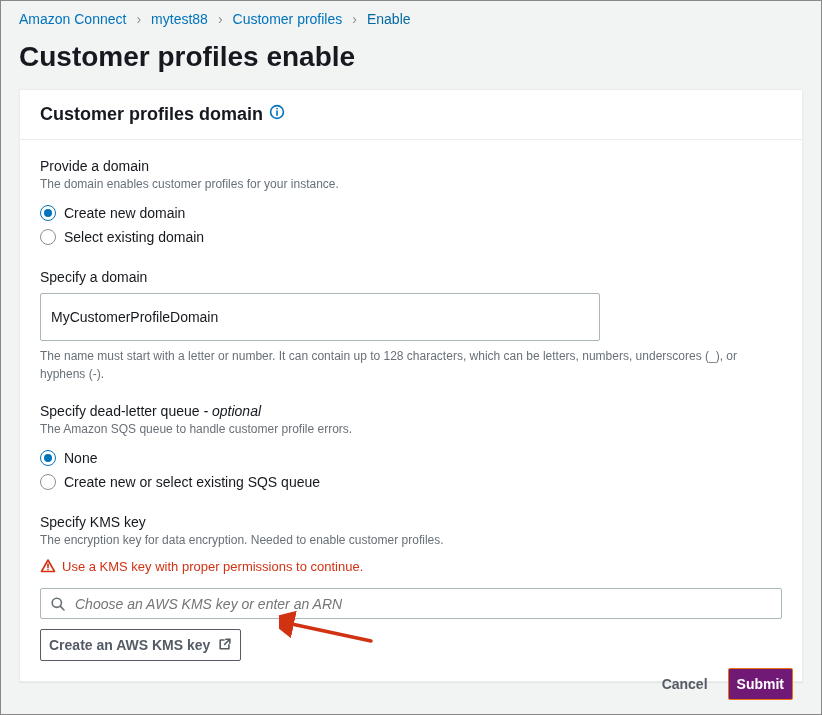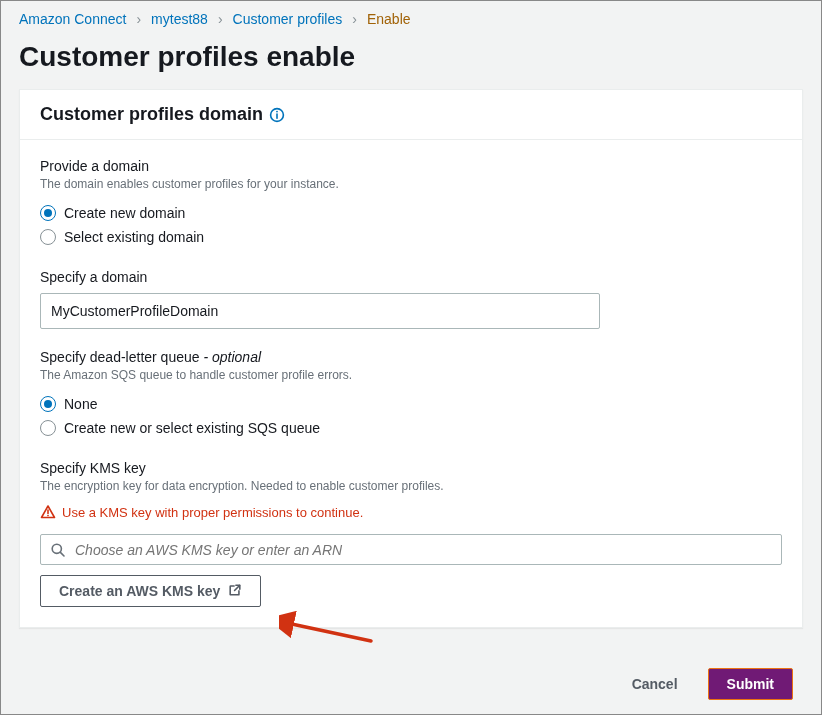--- a/index.html
+++ b/index.html
@@ -24,39 +24,38 @@
     gap: 10px;
     padding: 10px 18px;
     font-size: 14px;
     color: #687078;
   }
   .breadcrumb a {
     color: #0073bb;
     text-decoration: none;
     cursor: pointer;
   }
-  .breadcrumb .crumb-final { color: #a16207; }
+  .breadcrumb .crumb-final { color: #0369a1; }
   .chevron { color: #879196; }
   h1.page-title {
     font-size: 28px;
     font-weight: 700;
     margin: 4px 18px 16px;
     color: #16191f;
   }
   .panel {
     background: #fff;
     border: 1px solid #eaeded;
     margin: 0 18px 20px;
     box-shadow: 0 1px 1px rgba(0,0,0,0.05);
   }
   .panel-header {
     padding: 14px 20px;
     border-bottom: 1px solid #eaeded;
     display: flex;
-    align-items: center;
     gap: 6px;
   }
   .panel-header h2 {
     font-size: 18px;
     font-weight: 700;
     margin: 0;
   }
   .info-icon {
     display: inline-flex;
     color: #0073bb;
@@ -86,21 +85,21 @@
   .radio-circle.selected { border-color: #0073bb; }
   .radio-circle.selected::after {
     content: '';
     width: 8px; height: 8px;
     background: #0073bb;
     border-radius: 50%;
   }
   .text-input {
     width: 560px;
     max-width: 100%;
-    height: 36px;
+    height: 48px;
     padding: 4px 10px;
     font-size: 14px;
     font-family: inherit;
     border: 1px solid #aab7b8;
     border-radius: 2px;
     color: #16191f;
   }
   .hint {
     font-size: 12px;
     color: #687078;
@@ -137,21 +136,21 @@
     font-style: italic;
     border: 1px solid #aab7b8;
     border-radius: 2px;
     color: #687078;
   }
   .btn {
     display: inline-flex;
     align-items: center;
     gap: 8px;
     height: 32px;
-    padding: 0 18px;
+    padding: 0 8px;
     font-size: 14px;
     font-weight: 700;
     font-family: inherit;
     background: #fff;
     border: 1px solid #545b64;
     border-radius: 2px;
     color: #545b64;
     cursor: pointer;
   }
   .btn.link-style { border: none; background: none; color: #545b64; }
@@ -218,20 +217,21 @@
         <div class="radio-row">
           <span class="radio-circle"></span>
           <span>Select existing domain</span>
         </div>
       </div>
 
       <div class="field-group">
         <div class="field-label">Specify a domain</div>
         <div style="height:6px"></div>
         <input class="text-input" type="text" value="MyCustomerProfileDomain" style="">
+        <div class="hint">The name must start with a letter or number. It can contain up to 128 characters, which can be letters, numbers, underscores (_), or hyphens (-).</div>
       </div>
 
       <div class="field-group">
         <div class="field-label">
           <span>Specify dead-letter queue</span><span class="field-title-sub"> - optional</span>
         </div>
         <p class="field-desc">The Amazon SQS queue to handle customer profile errors.</p>
 
         <div class="radio-row">
           <span class="radio-circle selected"></span>

